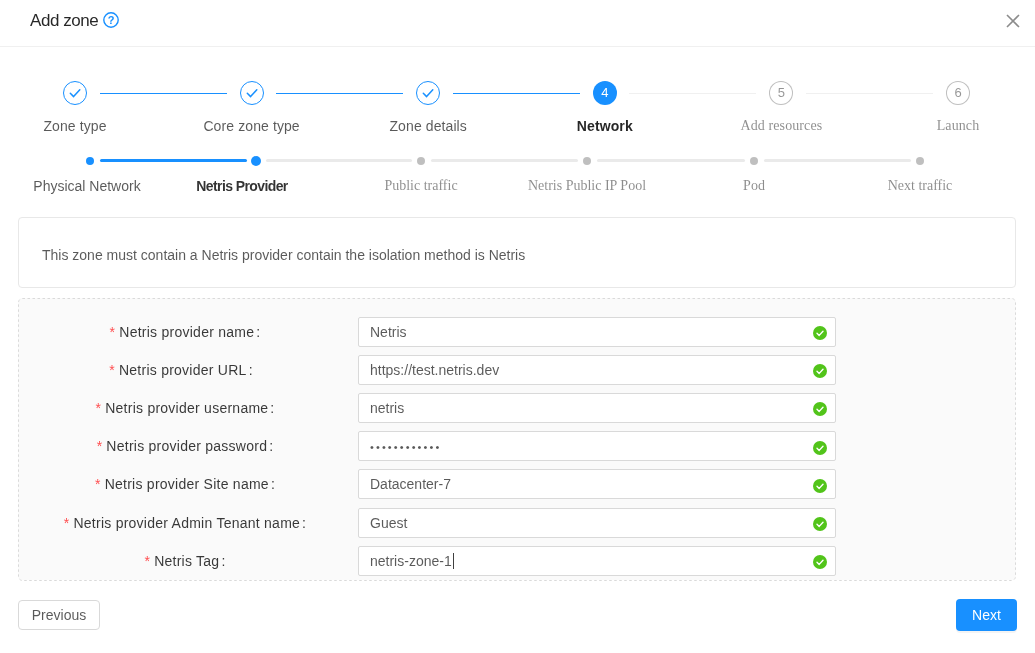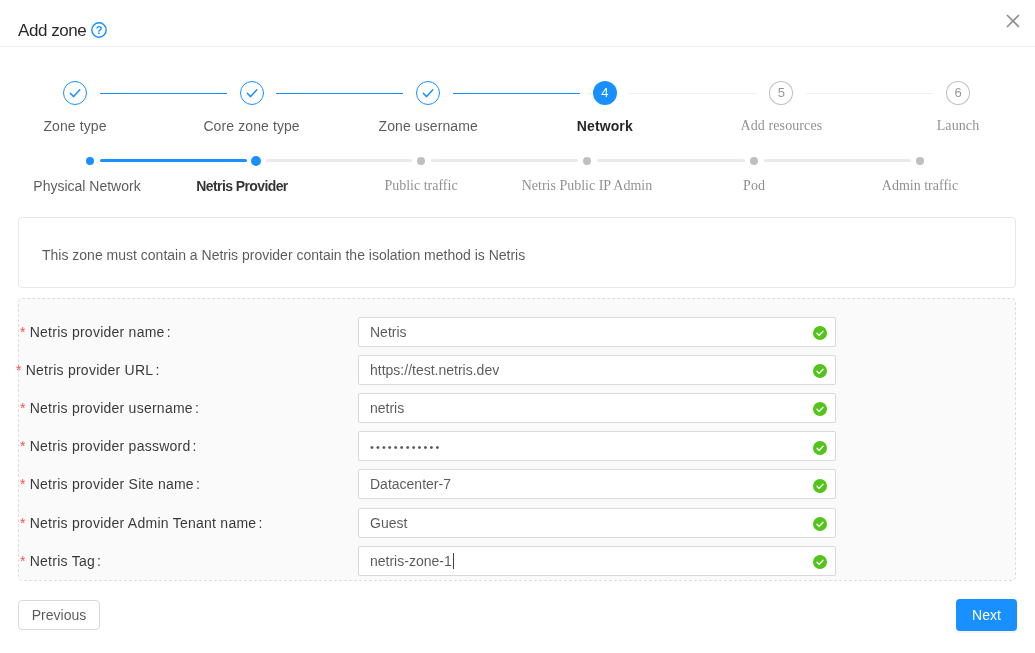--- a/index.html
+++ b/index.html
@@ -1,21 +1,21 @@
 <!DOCTYPE html>
 <html><head>
 <meta charset="utf-8">
 <style>
   * { margin:0; padding:0; box-sizing:border-box; }
   html,body { width:1035px; height:653px; background:#fff; overflow:hidden;
     font-family:"Liberation Sans", sans-serif; font-size:14px; color:rgba(0,0,0,0.65); }
   .abs { position:absolute; }
 
   
-  .hdr-title { left:18px; top:11px; font-size:17px; letter-spacing:-0.45px; line-height:20px; font-weight:400; color:rgba(0,0,0,0.85);margin-top:10px; }
+  .hdr-title { left:30px; top:11px; font-size:17px; letter-spacing:-0.45px; line-height:20px; font-weight:400; color:rgba(0,0,0,0.85); }
   .hdr-border { left:0; top:46px; width:1035px; height:1px; background:#f0f0f0; }
   .close-x { left:1003px; top:11px; width:20px; height:20px; }
 
   
   .step-circle { width:24px; height:24px; border-radius:50%; top:81px; }
   .sc-finish { border:1px solid #1890ff; background:#fff; }
   .sc-process { background:#1890ff; color:#fff; font-size:13px; line-height:24px; text-align:center; }
   .sc-wait { border:1px solid rgba(0,0,0,0.25); background:#fff; color:rgba(0,0,0,0.42); font-size:13px; line-height:22px; text-align:center; }
   .step-label { top:119px; font-size:14px; letter-spacing:0.1px; line-height:14px; text-align:center; width:176px; }
   .sl-finish { color:rgba(0,0,0,0.65); }
@@ -33,21 +33,21 @@
   .tail2.blue { background:#1890ff; }
   .dot-label { top:178px; font-size:14px; text-align:center; width:180px; }
   .dot-label.sl-process { letter-spacing:-0.6px; color:rgba(0,0,0,0.8); }
 
   
   .info-box { left:18px; top:217px; width:998px; height:71px; border:1px solid #e8e8e8; border-radius:4px; background:#fff; }
   .info-text { left:42px; top:247px; font-size:14px; color:rgba(0,0,0,0.65); }
 
   
   .form-box { left:18px; top:298px; width:998px; height:282px; border-radius:4px; background:rgba(0,0,0,0.02); }
-  .frow-label { width:338px; text-align:left; font-size:14px; letter-spacing:0.25px; color:rgba(0,0,0,0.78); height:30px; line-height:30px; }
+  .frow-label { width:338px; text-align:center; font-size:14px; letter-spacing:0.25px; color:rgba(0,0,0,0.78); height:30px; line-height:30px; }
   .req { color:#ff4d4f; font-size:14px; margin-right:4px; }
   .colon { margin-left:2px; margin-right:8px; }
   .finput { left:358px; width:478px; height:30px; border:1px solid #d9d9d9; border-radius:2px; background:#fff;
     font-size:14px; color:rgba(0,0,0,0.65); line-height:28px; padding-left:11px; }
   .fcheck { left:813px; width:14px; height:14px; }
 
   
   .btn { height:32px; border-radius:4px; font-size:14px; line-height:30px; text-align:center; }
   .btn-prev { left:18px; top:600px; width:82px; height:30px; line-height:28px; background:#fff; border:1px solid #d9d9d9; color:rgba(0,0,0,0.65); }
   .btn-next { left:956px; top:599px; width:61px; background:#1890ff; color:#fff; line-height:32px; box-shadow:0 2px 0 rgba(0,0,0,0.045); }
@@ -77,21 +77,21 @@
         <path d="M7.3 12.3 L10.6 15.6 L16.8 8.7" fill="none" stroke="#1890ff" stroke-width="1.5" stroke-linecap="round" stroke-linejoin="round"></path>
       </svg>
     </div>
     <div class="abs step-label sl-finish" style="left:163.6px">Core zone type</div>
     <div class="abs tail1 blue" style="left:276.1px;width:127.09999999999997px"></div>
     <div class="abs step-circle sc-finish" style="left:416.2px">
       <svg width="24" height="24" viewBox="0 0 24 24" style="position:absolute;left:-1px;top:-1px">
         <path d="M7.3 12.3 L10.6 15.6 L16.8 8.7" fill="none" stroke="#1890ff" stroke-width="1.5" stroke-linecap="round" stroke-linejoin="round"></path>
       </svg>
     </div>
-    <div class="abs step-label sl-finish" style="left:340.2px">Zone username</div>
+    <div class="abs step-label sl-finish" style="left:340.2px">Zone details</div>
     <div class="abs tail1 blue" style="left:452.7px;width:127.09999999999997px"></div>
     <div class="abs step-circle sc-process" style="left:592.8px">4</div>
     <div class="abs step-label sl-process" style="left:516.8px">Network</div>
     <div class="abs tail1" style="left:629.3px;width:127.10000000000002px"></div>
     <div class="abs step-circle sc-wait" style="left:769.4px">5</div>
     <div class="abs step-label sl-wait" style="left:693.4px">Add resources</div>
     <div class="abs tail1" style="left:805.9px;width:127.10000000000002px"></div>
     <div class="abs step-circle sc-wait" style="left:946px">6</div>
     <div class="abs step-label sl-wait" style="left:870px">Launch</div>
   </div>
@@ -100,27 +100,27 @@
     <div class="abs dot dot-finish" style="left:86px"></div>
     <div class="abs dot-label sl-finish" style="left:-3px">Physical Network</div>
     <div class="abs tail2 blue" style="left:99.5px;width:147px"></div>
     <div class="abs dot dot-process" style="left:251px"></div>
     <div class="abs dot-label sl-process" style="left:152px">Netris Provider</div>
     <div class="abs tail2" style="left:265.5px;width:146px"></div>
     <div class="abs dot dot-wait" style="left:417px"></div>
     <div class="abs dot-label sl-wait" style="left:331px">Public traffic</div>
     <div class="abs tail2" style="left:430.5px;width:147px"></div>
     <div class="abs dot dot-wait" style="left:583px"></div>
-    <div class="abs dot-label sl-wait" style="left:497px">Netris Public IP Admin</div>
+    <div class="abs dot-label sl-wait" style="left:497px">Netris Public IP Pool</div>
     <div class="abs tail2" style="left:596.5px;width:148px"></div>
     <div class="abs dot dot-wait" style="left:750px"></div>
     <div class="abs dot-label sl-wait" style="left:664px">Pod</div>
     <div class="abs tail2" style="left:763.5px;width:147px"></div>
     <div class="abs dot dot-wait" style="left:916px"></div>
-    <div class="abs dot-label sl-wait" style="left:830px">Admin traffic</div>
+    <div class="abs dot-label sl-wait" style="left:830px">Next traffic</div>
   </div>
 
 <div class="abs info-box"></div>
 <div class="abs info-text">This zone must contain a Netris provider contain the isolation method is Netris</div>
 
 <div class="abs form-box"></div>
 <svg class="abs" style="left:18px;top:298px" width="998" height="283" viewBox="0 0 998 283">
   <rect x="0.5" y="0.5" width="997" height="282" rx="4" fill="none" stroke="#dadada" stroke-width="1" stroke-dasharray="2.5 2.5"></rect>
 </svg>
 <div id="form">

